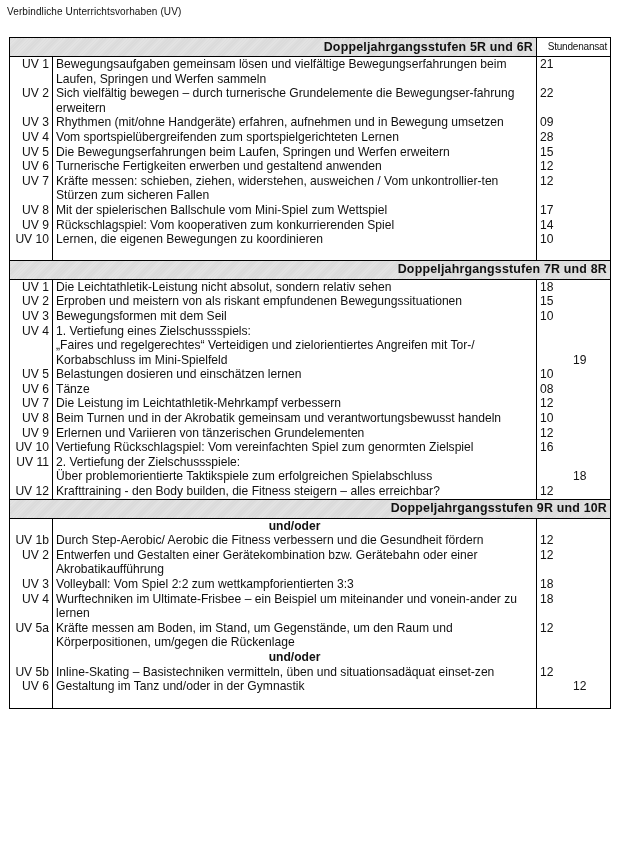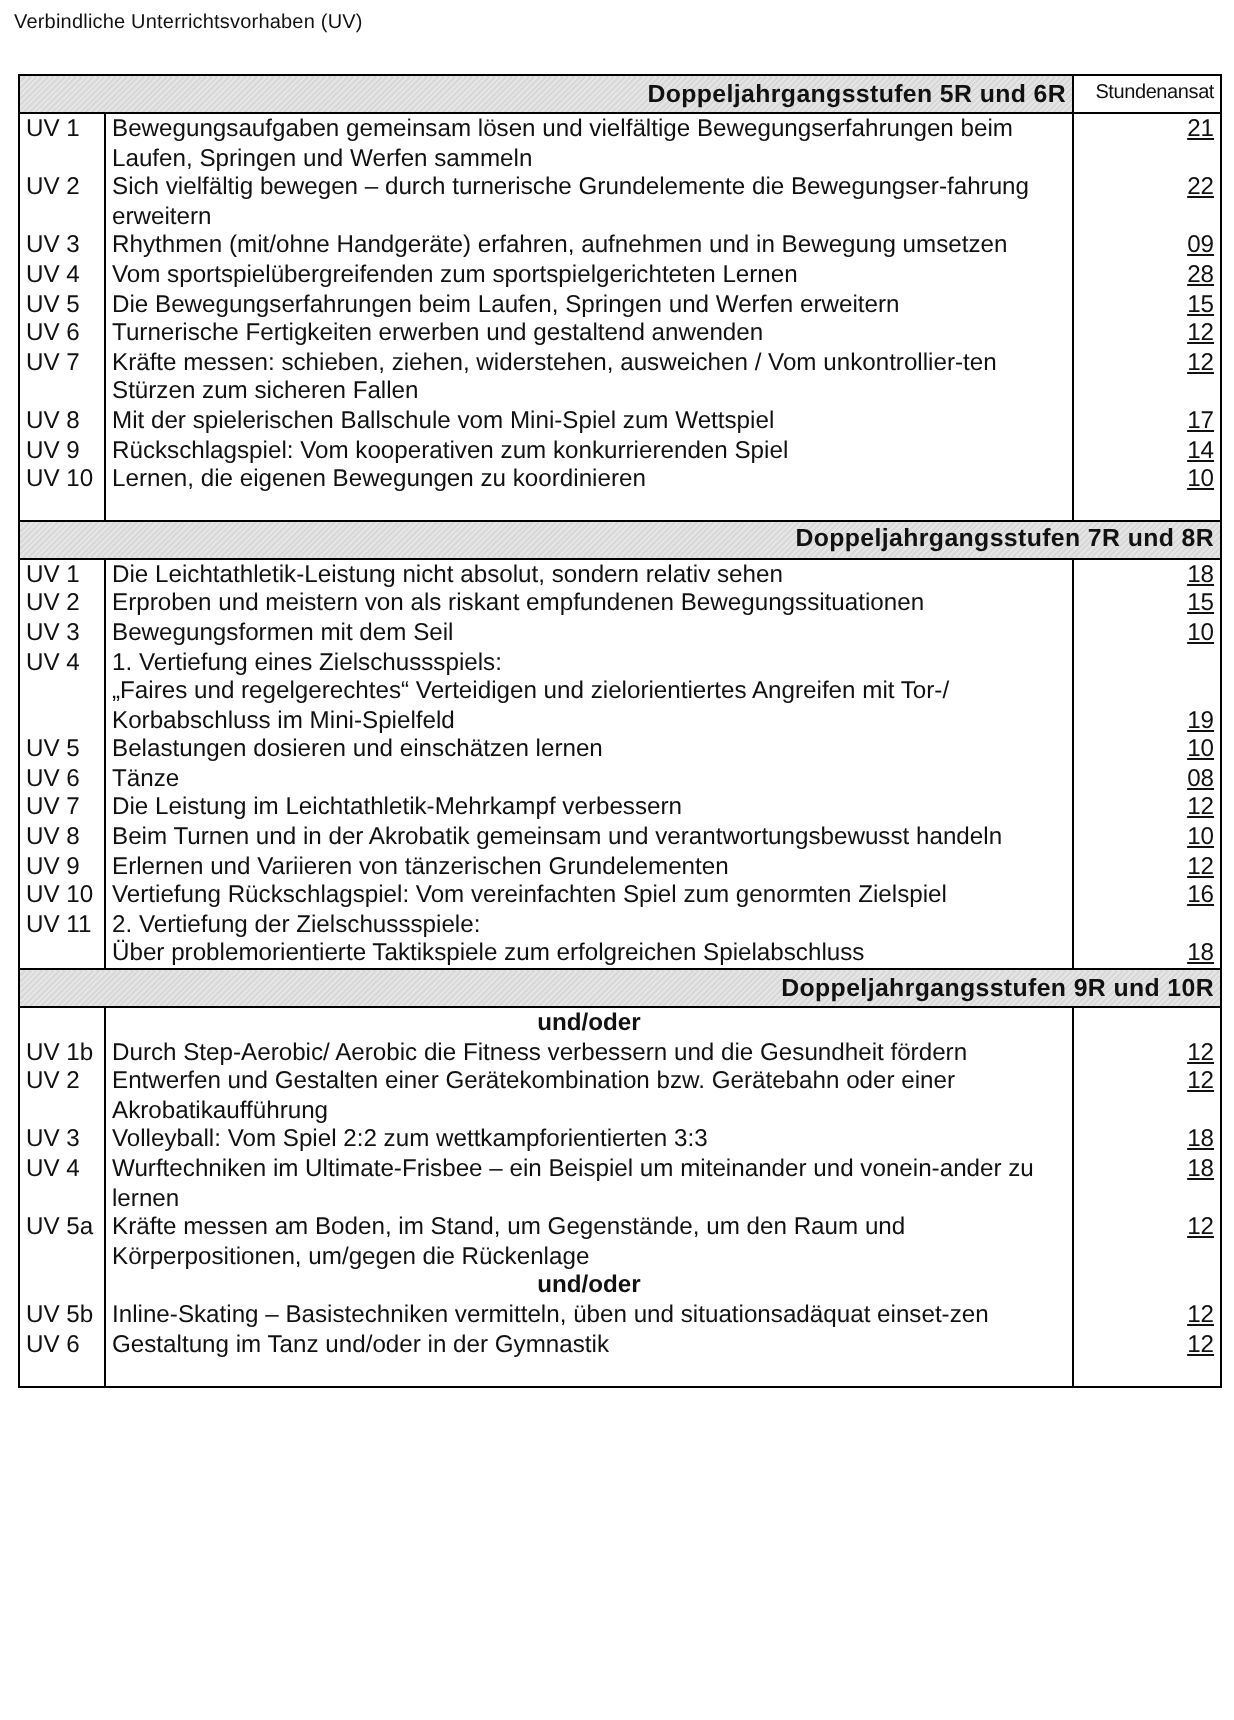--- a/index.html
+++ b/index.html
@@ -55,27 +55,26 @@
       letter-spacing: 0.2px;
     }
     tr.section-header td.hours-head {
       font-weight: normal;
       font-size: 10px;
       letter-spacing: -0.2px;
       background: #ffffff;
       background-image: none;
     }
     td.code {
-      text-align: left;
+      text-align: right;
       white-space: nowrap;
       padding: 0 1px;
     }
     td.hours {
-      text-align: right;
-      text-decoration: underline;
+      text-align: left;
     }
     td.hours.bottom {
       vertical-align: bottom;
       padding-left: 36px;
     }
     tr.connector td.connector-text {
       text-align: center;
       font-weight: bold;
     }
     tr.spacer td {
@@ -214,20 +213,25 @@
         <td class="hours">16</td>
       </tr>
       <tr>
         <td class="code">UV 11</td>
         <td>
           <div>2. Vertiefung der Zielschussspiele:</div>
           <div>Über problemorientierte Taktikspiele zum erfolgreichen Spielabschluss</div>
         </td>
         <td class="hours bottom">18</td>
       </tr>
+      <tr>
+        <td class="code">UV 12</td>
+        <td>Krafttraining - den Body builden, die Fitness steigern – alles erreichbar?</td>
+        <td class="hours">12</td>
+      </tr>
       <tr class="section-header">
         <td colspan="3">Doppeljahrgangsstufen 9R und 10R</td>
       </tr>
       <tr class="connector">
         <td class="code"></td>
         <td class="connector-text">und/oder</td>
         <td class="hours"></td>
       </tr>
       <tr>
         <td class="code">UV 1b</td>

